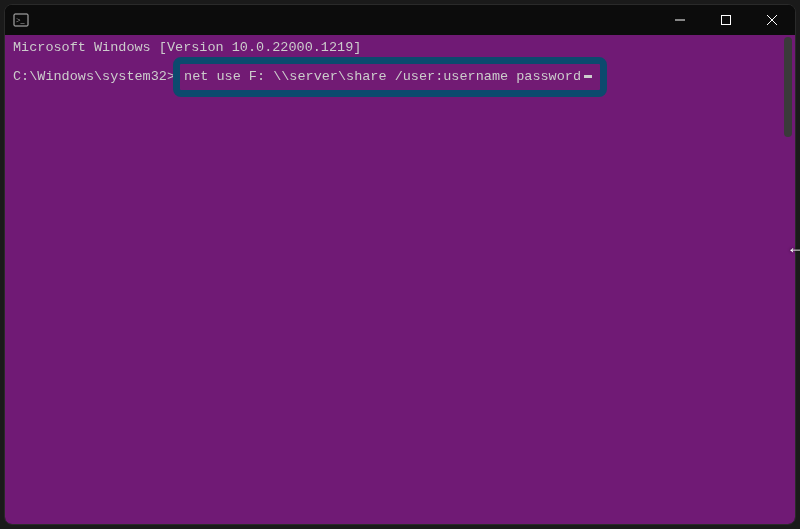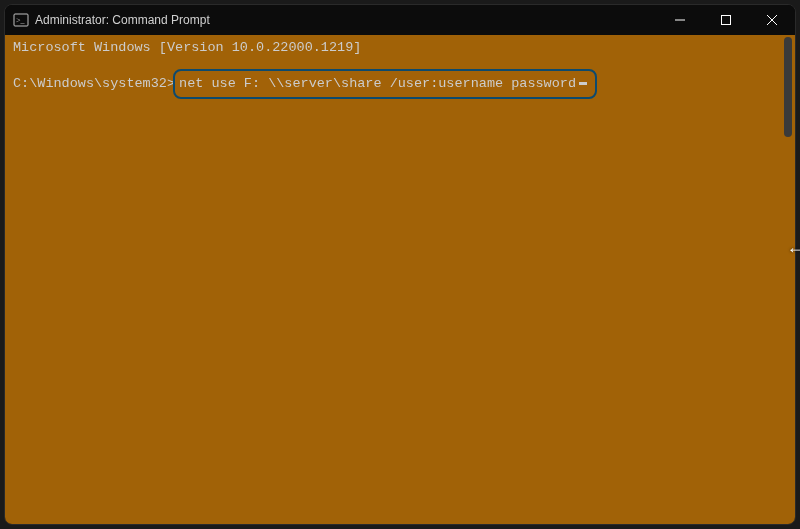--- a/index.html
+++ b/index.html
@@ -71,42 +71,41 @@
     }
     .win-btn svg {
       width: 10px;
       height: 10px;
       stroke: #ffffff;
       stroke-width: 1;
       fill: none;
     }
     .terminal-body {
       flex: 1;
-      background: #a16207;
+      background: #701a75;
       padding: 4px 8px;
       color: #cccccc;
       font-size: 13.5px;
       line-height: 1.35;
       position: relative;
       overflow: hidden;
     }
     .term-line {
       white-space: pre;
       font-family: Consolas, "Courier New", monospace;
     }
     .prompt-line {
-      margin-top: 12px;
       display: flex;
       align-items: center;
     }
     .prompt-path {
       white-space: pre;
     }
     .highlight-box {
-      border: 2px solid #0c4a6e;
+      border: 7px solid #0c4a6e;
       border-radius: 8px;
       padding: 4px 8px 4px 4px;
       margin-left: -2px;
       display: inline-flex;
       align-items: center;
       background: rgba(233, 78, 111, 0.02);
     }
     .command-text {
       white-space: pre;
     }
@@ -146,21 +145,20 @@
 <body>
 
 <div class="window">
   <div class="titlebar">
     <span class="titlebar-icon">
       <svg viewBox="0 0 16 16">
         <rect x="1" y="2" width="14" height="12" rx="1" fill="none" stroke="#c0c0c0" stroke-width="1"></rect>
         <text x="3" y="11" font-size="8" fill="#c0c0c0" font-family="Consolas">&gt;_</text>
       </svg>
     </span>
-    <span class="titlebar-text">Administrator: Command Prompt</span>
     <div class="window-controls">
       <div class="win-btn">
         <svg viewBox="0 0 10 10">
             <line x1="0" y1="5" x2="10" y2="5"></line>
           </svg>
       </div>
       <div class="win-btn">
         <svg viewBox="0 0 10 10">
             <rect x="0.5" y="0.5" width="9" height="9"></rect>
           </svg>

